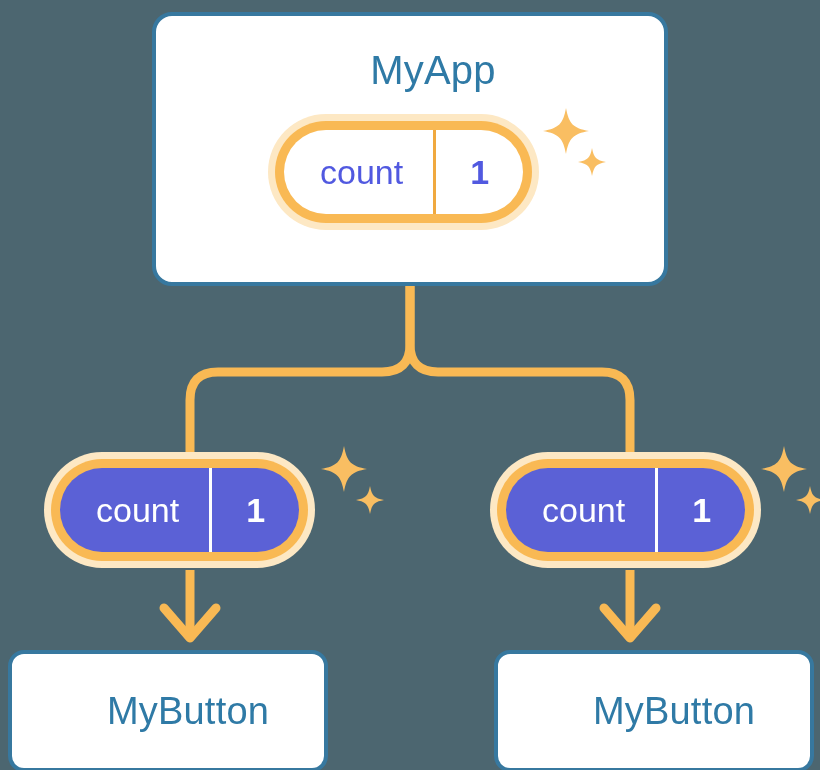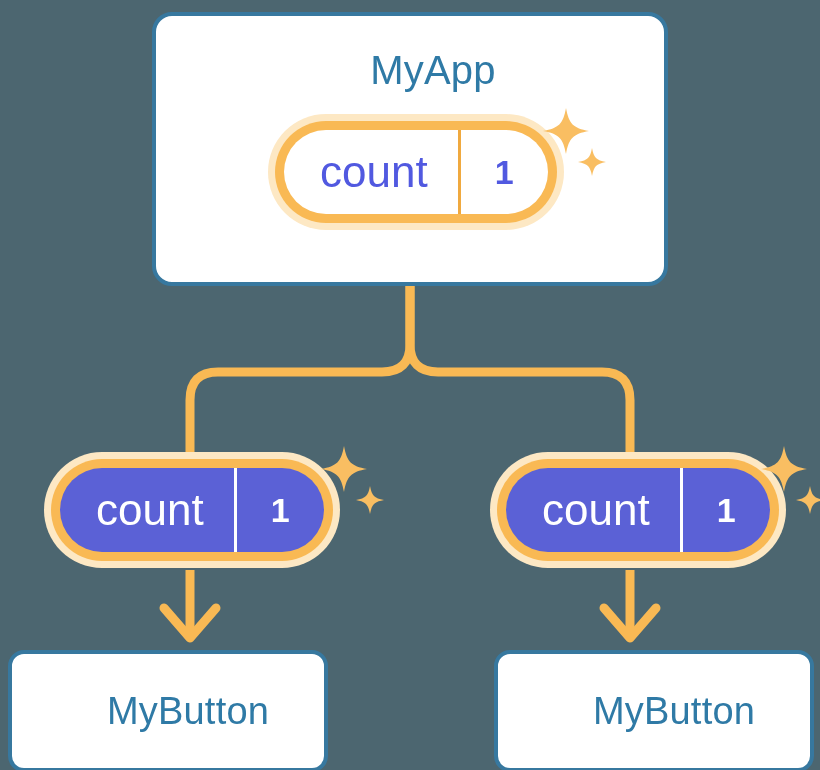--- a/index.html
+++ b/index.html
@@ -109,21 +109,21 @@
     height: 84px;
   }
   .pill-cell {
     display: flex;
     align-items: center;
     justify-content: center;
     box-sizing: border-box;
   }
   .pill-key {
     padding: 0 30px 0 36px;
-    font-size: 44px;
+    font-size: 34px;
     font-weight: 400;
   }
   .pill-val {
     padding: 0 34px;
     font-size: 34px;
     font-weight: 700;
     min-width: 34px;
   }
 
   

